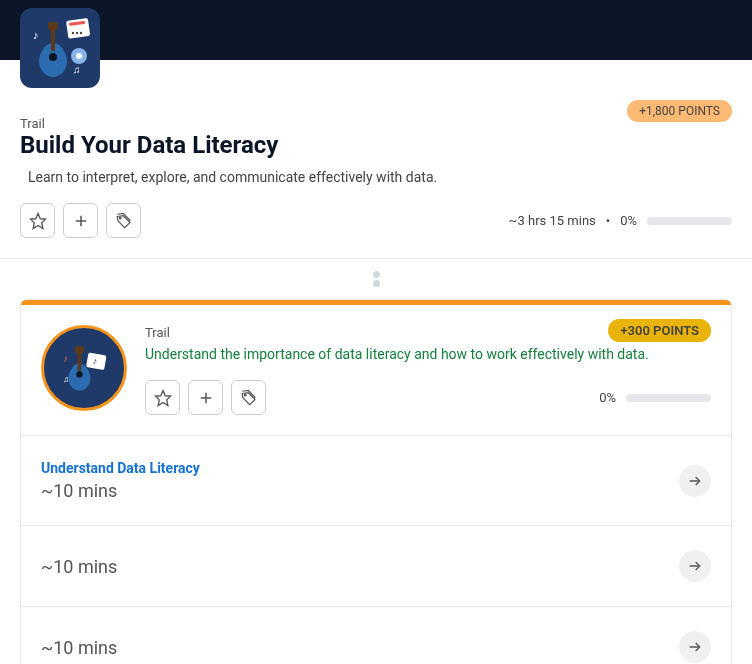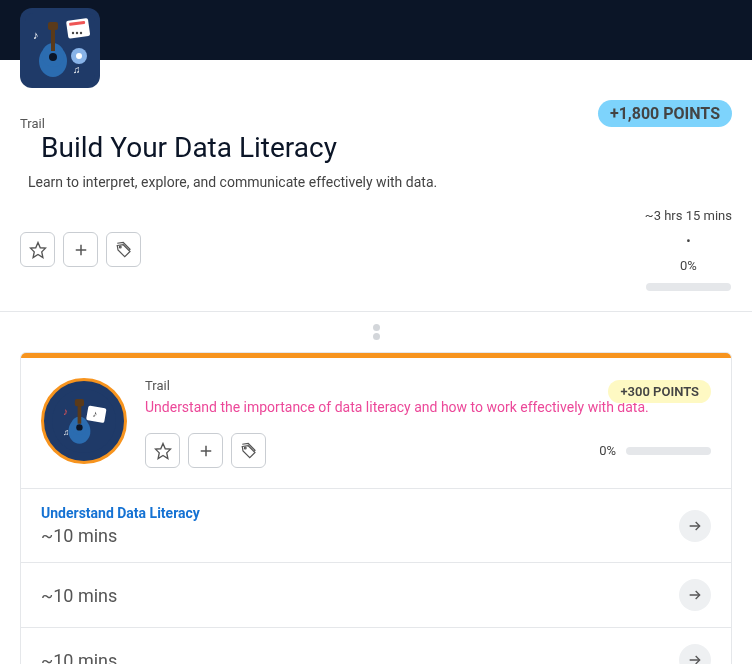--- a/index.html
+++ b/index.html
@@ -2,45 +2,45 @@
 <html><head>
   <meta charset="utf-8">
   <style>
     * { margin:0; padding:0; box-sizing:border-box; font-family:-apple-system,BlinkMacSystemFont,"Segoe UI",Roboto,Helvetica,Arial,sans-serif; }
     body { background:#fff; width:752px; }
     .topbar { background:#0b1527; height:60px; position:relative; }
     .trail-badge-outer { position:absolute; left:20px; top:8px; width:80px; height:80px; border-radius:12px; background:#1f3a68; display:flex; align-items:center; justify-content:center; }
     .trail-badge-outer svg { width:70px; height:70px; }
     .content { padding:16px 20px 0 20px; }
     .trail-header { padding-top:40px; position:relative; }
-    .points-pill { position:absolute; right:0; top:24px; background:#7dd3fc; border-radius:14px; padding:4px 12px; font-size:16px; font-weight:700; color:#444; }
+    .points-pill { position:absolute; right:0; top:24px; background:#fdba74; border-radius:14px; padding:4px 12px; font-size:12px; font-weight:400; color:#444; }
     .trail-type { font-size:13px; color:#555; }
-    .trail-title { font-size:28px; font-weight:400; color:#0b1527; margin-bottom:10px;margin-left:21px; }
+    .trail-title { font-size:24px; font-weight:700; color:#0b1527; margin-bottom:10px; }
     .trail-desc { font-size:14px; color:#444; margin-bottom:18px;margin-left:8px; }
     .action-row { display:flex; align-items:center; gap:8px; }
     .icon-btn { width:35px; height:35px; border:1px solid #c9cdd2; border-radius:6px; background:#fff; display:flex; align-items:center; justify-content:center; cursor:pointer; color:#555; }
     .icon-btn svg { width:18px; height:18px; }
-    .meta-right { margin-left:auto; display:flex; align-items:center; gap:10px; font-size:13px; color:#444;flex-direction:column; }
+    .meta-right { margin-left:auto; display:flex; align-items:center; gap:10px; font-size:13px; color:#444; }
     .progress-bar { width:85px; height:8px; background:#e5e7ea; border-radius:4px; }
     .divider { border-top:1px solid #e5e7ea; margin-top:20px; }
     .ellipsis { text-align:center; padding:10px 0; }
     .ellipsis .dot { width:7px; height:7px; background:#d3d6da; border-radius:50%; margin:2px auto; }
     .module-card { margin:0 20px 0 20px; background:#fff; border:1px solid #e5e7ea; border-radius:6px; overflow:hidden; }
     .module-card .orange-bar { height:5px; background:#f7941e; }
     .module-head { padding:20px; display:flex; gap:18px; align-items:flex-start; position:relative; }
     .module-badge { width:86px; height:86px; border-radius:50%; border:3px solid #f7941e; background:#1f3a68; display:flex; align-items:center; justify-content:center; flex-shrink:0; }
     .module-badge svg { width:64px; height:64px; }
     .module-info { flex:1; }
     .module-type { font-size:13px; color:#555; margin-bottom:6px; }
     .module-title { font-size:19px; font-weight:700; color:#1572d3; margin-bottom:10px; }
-    .module-desc { font-size:14px; color:#ec4899; margin-bottom:18px; }
-    .module-points { position:absolute; right:20px; top:22px; background:#fef9c3; border-radius:14px; padding:4px 12px; font-size:13px; font-weight:600; color:#444; }
+    .module-desc { font-size:14px; color:#15803d; margin-bottom:18px; }
+    .module-points { position:absolute; right:20px; top:14px; background:#eab308; border-radius:14px; padding:4px 12px; font-size:13px; font-weight:600; color:#444; }
     .module-action-row { display:flex; align-items:center; gap:8px; }
     .module-meta-right { margin-left:auto; display:flex; align-items:center; gap:10px; font-size:13px; color:#444; }
-    .unit-row { border-top:1px solid #e5e7ea; padding:16px 20px; display:flex; align-items:center; }
+    .unit-row { border-top:1px solid #e5e7ea; padding:24px 20px; display:flex; align-items:center; }
     .unit-left { flex:1; }
     .unit-title { font-size:14px; font-weight:700; color:#1572d3; margin-bottom:4px; }
     .unit-duration { font-size:18px; color:#555; }
     .arrow-btn { width:32px; height:32px; border-radius:50%; background:#eef0f2; display:flex; align-items:center; justify-content:center; cursor:pointer; color:#555; }
     .arrow-btn svg { width:16px; height:16px; }
   </style>
 </head>
 <body>
 
 <div class="topbar">

